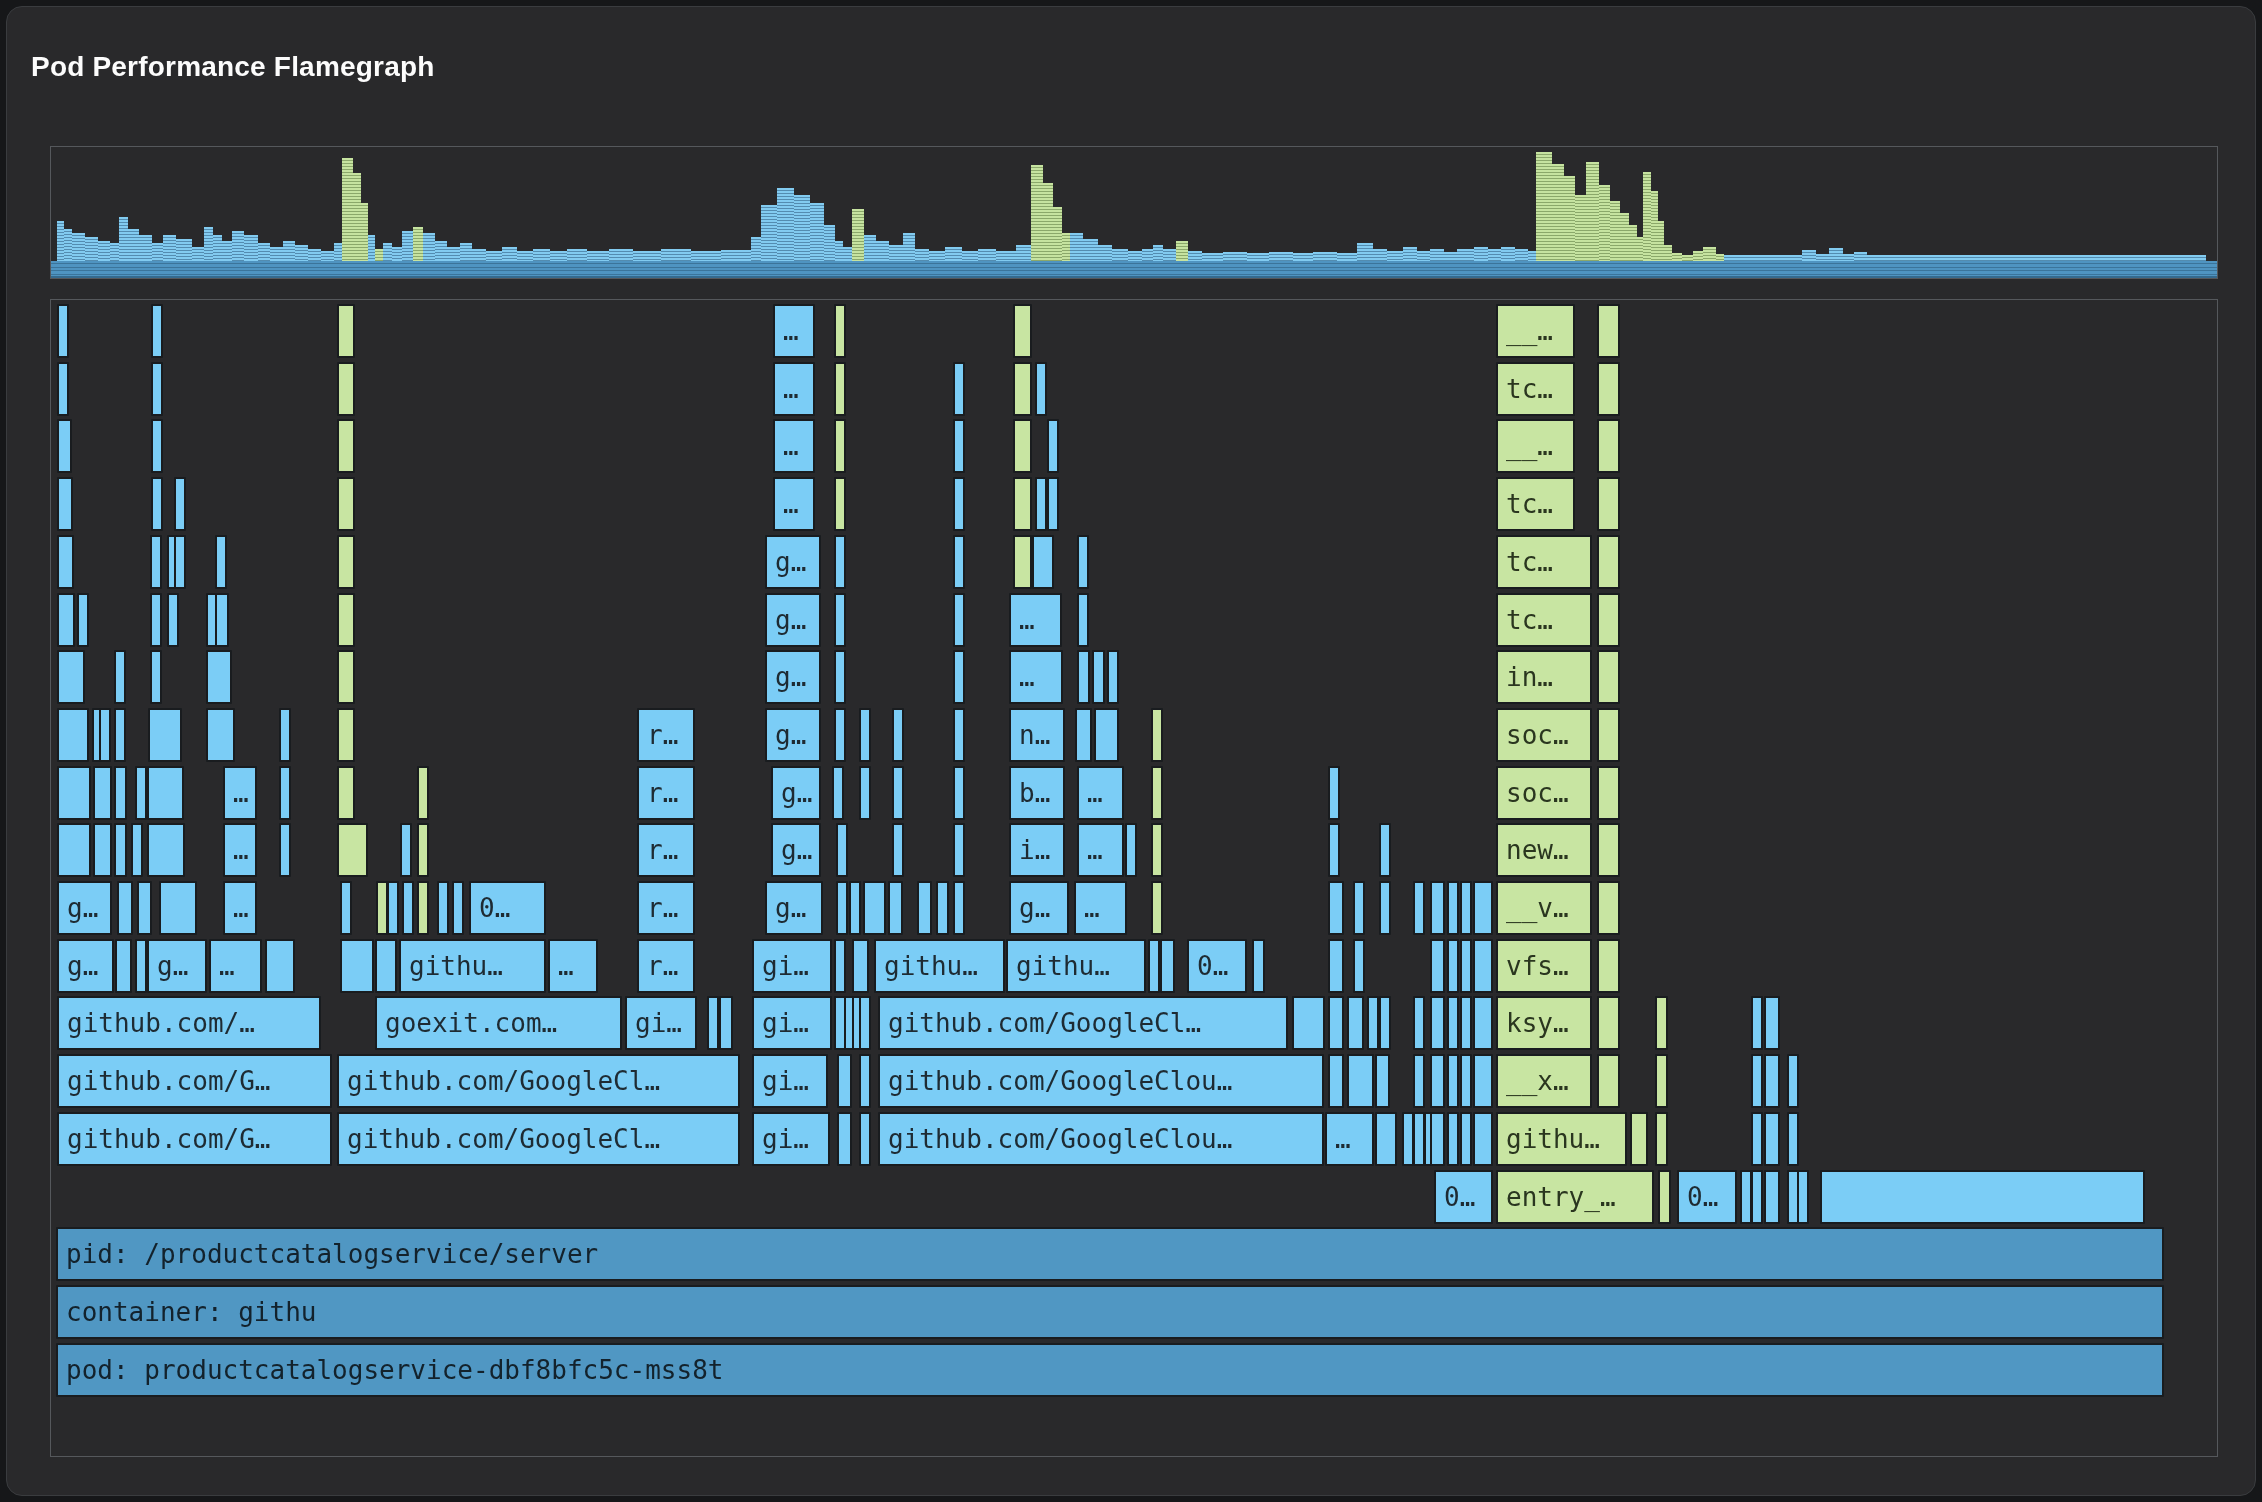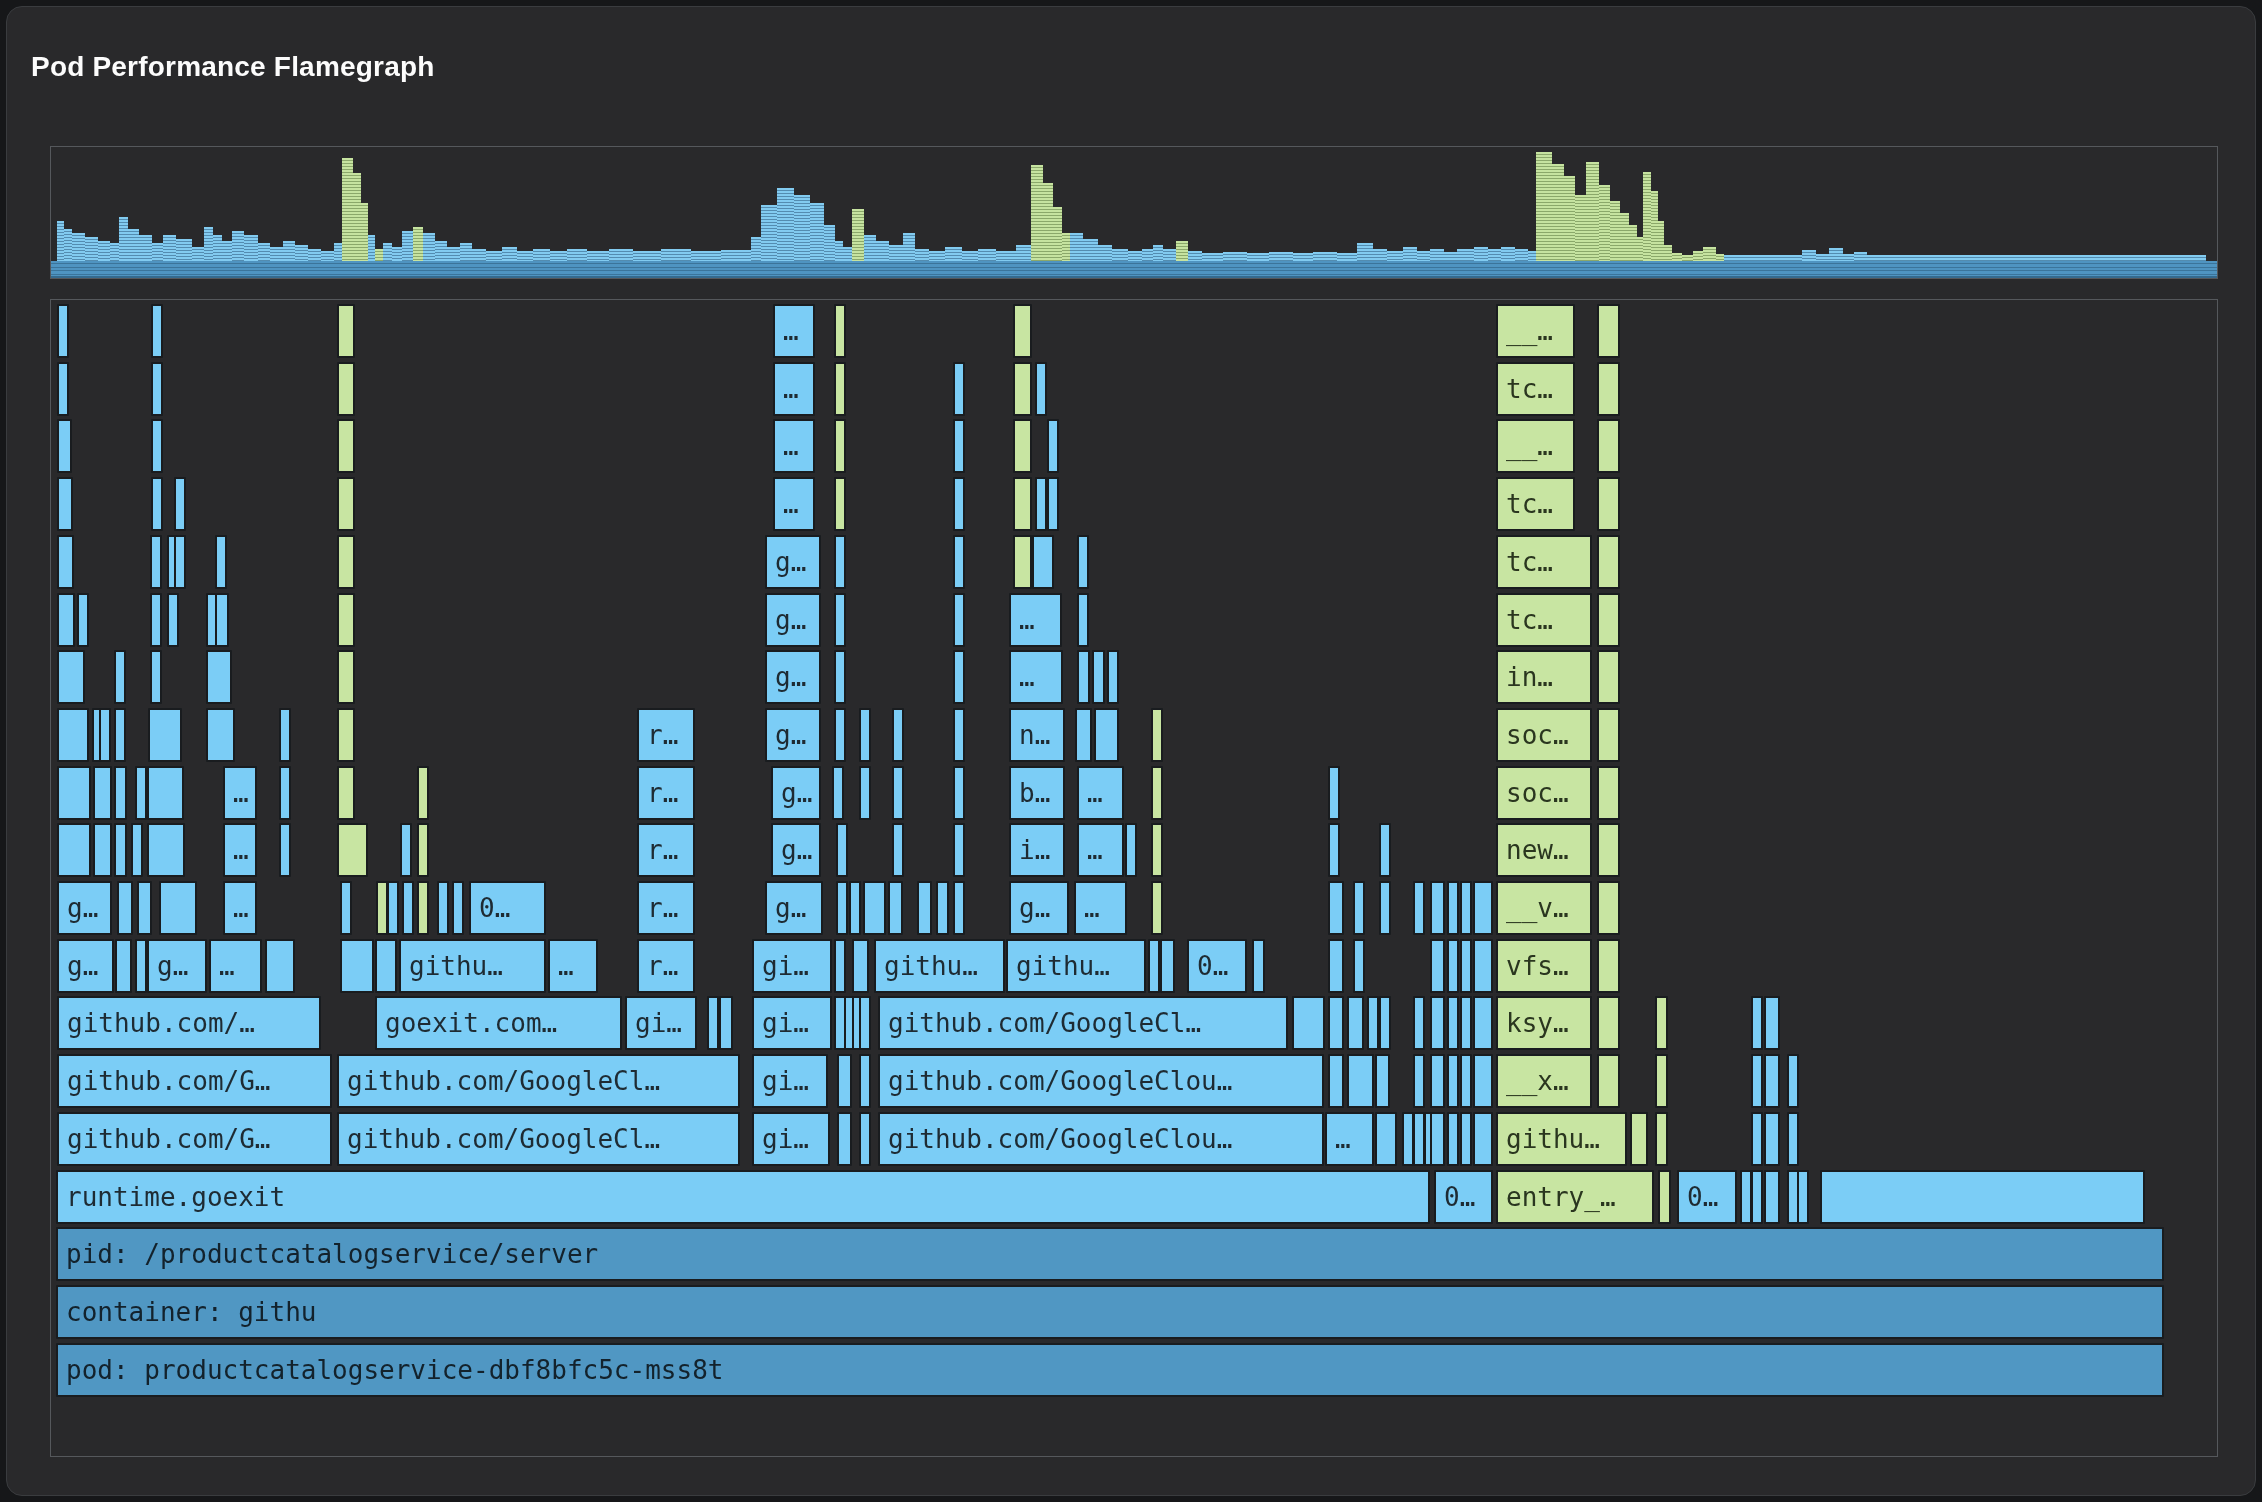--- a/index.html
+++ b/index.html
@@ -164,21 +164,20 @@
       <div class="mm-col mm-b" style="left: 1765px; width: 13px; height: 7px;"></div>
       <div class="mm-col mm-b" style="left: 1778px; width: 14px; height: 13px;"></div>
       <div class="mm-col mm-b" style="left: 1792px; width: 11px; height: 7px;"></div>
       <div class="mm-col mm-b" style="left: 1803px; width: 13px; height: 9px;"></div>
       <div class="mm-col mm-b" style="left: 1816px; width: 339px; height: 6px;"></div>
     </div>
   <div id="flame-box" class="box">
       <div class="frame c2" title="pod: productcatalogservice-dbf8bfc5c-mss8t" style="left: 5px; width: 2108px; top: 1042.6px;">pod: productcatalogservice-dbf8bfc5c-mss8t</div>
       <div class="frame c2" title="container: server" style="left: 5px; width: 2108px; top: 984.9px;">container: githu</div>
       <div class="frame c2" title="pid: /productcatalogservice/server" style="left: 5px; width: 2108px; top: 927.2px;">pid: /productcatalogservice/server</div>
-      <div class="frame c0" title="runtime.goexit" style="left: 5px; width: 1374px; top: 869.5px;">runtime.goexit</div>
       <div class="frame c0" title="0…" style="left: 1383px; width: 59px; top: 869.5px;">0…</div>
       <div class="frame c1" title="entry_…" style="left: 1445px; width: 158px; top: 869.5px;">entry_…</div>
       <div class="frame c1" title="" style="left: 1607px; width: 13px; top: 869.5px;"></div>
       <div class="frame c0" title="0…" style="left: 1626px; width: 60px; top: 869.5px;">0…</div>
       <div class="frame c0" title="" style="left: 1689px; width: 9px; top: 869.5px;"></div>
       <div class="frame c0" title="" style="left: 1700px; width: 7px; top: 869.5px;"></div>
       <div class="frame c0" title="" style="left: 1713px; width: 16px; top: 869.5px;"></div>
       <div class="frame c0" title="" style="left: 1736px; width: 7px; top: 869.5px;"></div>
       <div class="frame c0" title="" style="left: 1746px; width: 6px; top: 869.5px;"></div>
       <div class="frame c0" title="" style="left: 1769px; width: 325px; top: 869.5px;"></div>

